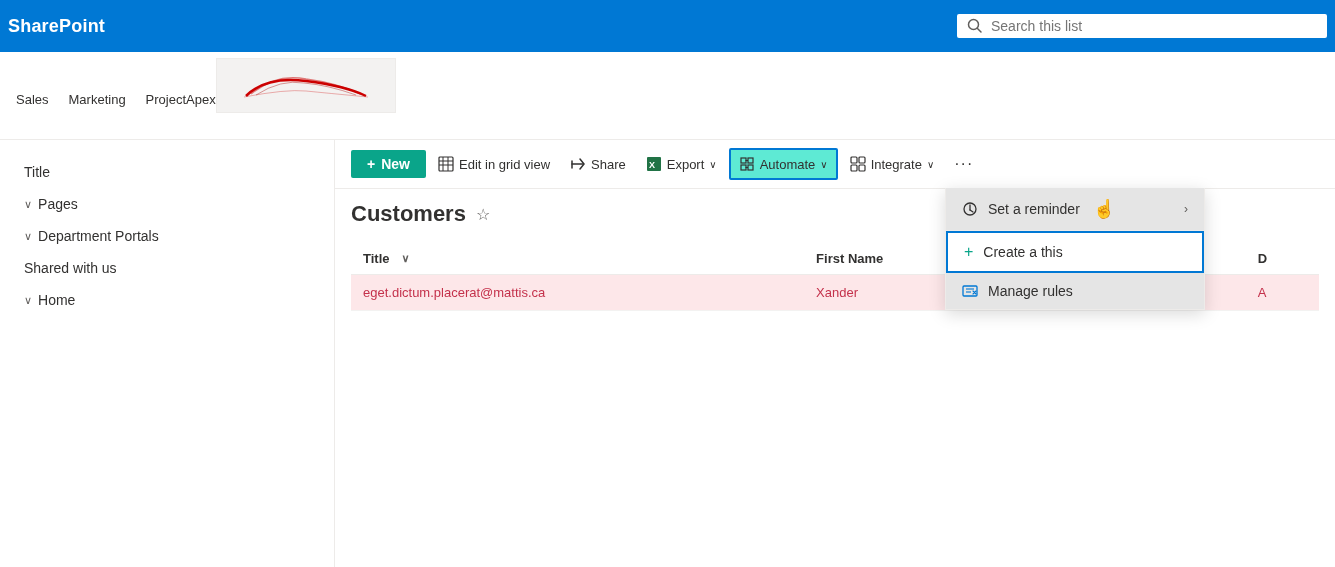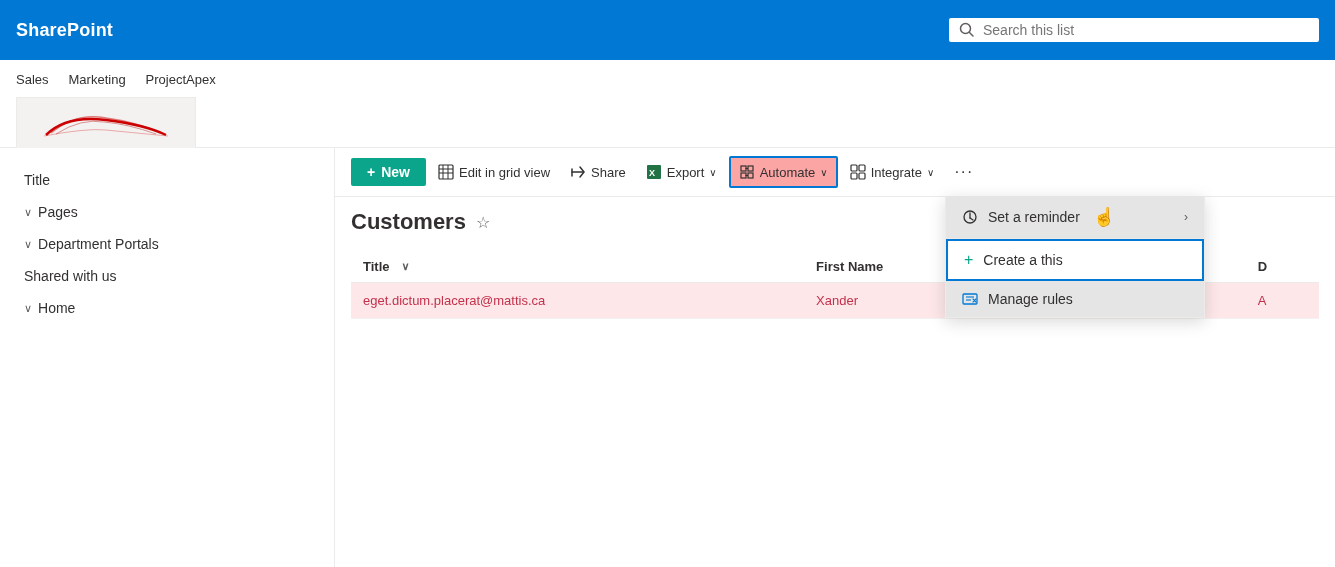--- a/index.html
+++ b/index.html
@@ -1,24 +1,24 @@
 <!DOCTYPE html>
 <html><head>
   <meta charset="utf-8">
   <style>
     * { box-sizing: border-box; margin: 0; padding: 0; }
     body { font-family: 'Segoe UI', Arial, sans-serif; font-size: 14px; background: #fff; width: 1335px; height: 567px; overflow: hidden; }
 
     
     .top-bar {
       background: #0078d4;
-      height: 60px;
-      display: flex;
-      align-items: center;
-      padding: 0 16px;
+      height: 52px;
+      display: flex;
+      align-items: center;
+      padding: 0 8px;
       justify-content: space-between;
     }
     .top-bar-title {
       color: #fff;
       font-size: 18px;
       font-weight: 600;
       letter-spacing: 0.2px;
     }
     .search-box {
       display: flex;
@@ -42,21 +42,21 @@
       flex-shrink: 0;
     }
 
     
     .sub-nav {
       background: #fff;
       border-bottom: 1px solid #edebe9;
       padding: 0 16px;
       height: 88px;
       display: flex;
-      flex-direction: column;
+      flex-direction: row;
     }
     .tab-row {
       display: flex;
       align-items: center;
       padding-top: 8px;
       gap: 20px;
     }
     .tab-item {
       font-size: 13px;
       color: #323130;
@@ -148,21 +148,21 @@
       font-size: 13px;
       cursor: pointer;
       display: flex;
       align-items: center;
       gap: 5px;
       padding: 6px 8px;
       border-radius: 2px;
     }
     .toolbar-btn.active-dropdown {
       border: 2px solid #0078d4;
-      background: #fca5a5;
+      background: #5eead4;
       text-align: center;
     }
 
     
     .dropdown-menu {
       position: absolute;
       top: 48px;
       left: 610px;
       background: #e5e5e5;
       border: 1px solid #edebe9;

